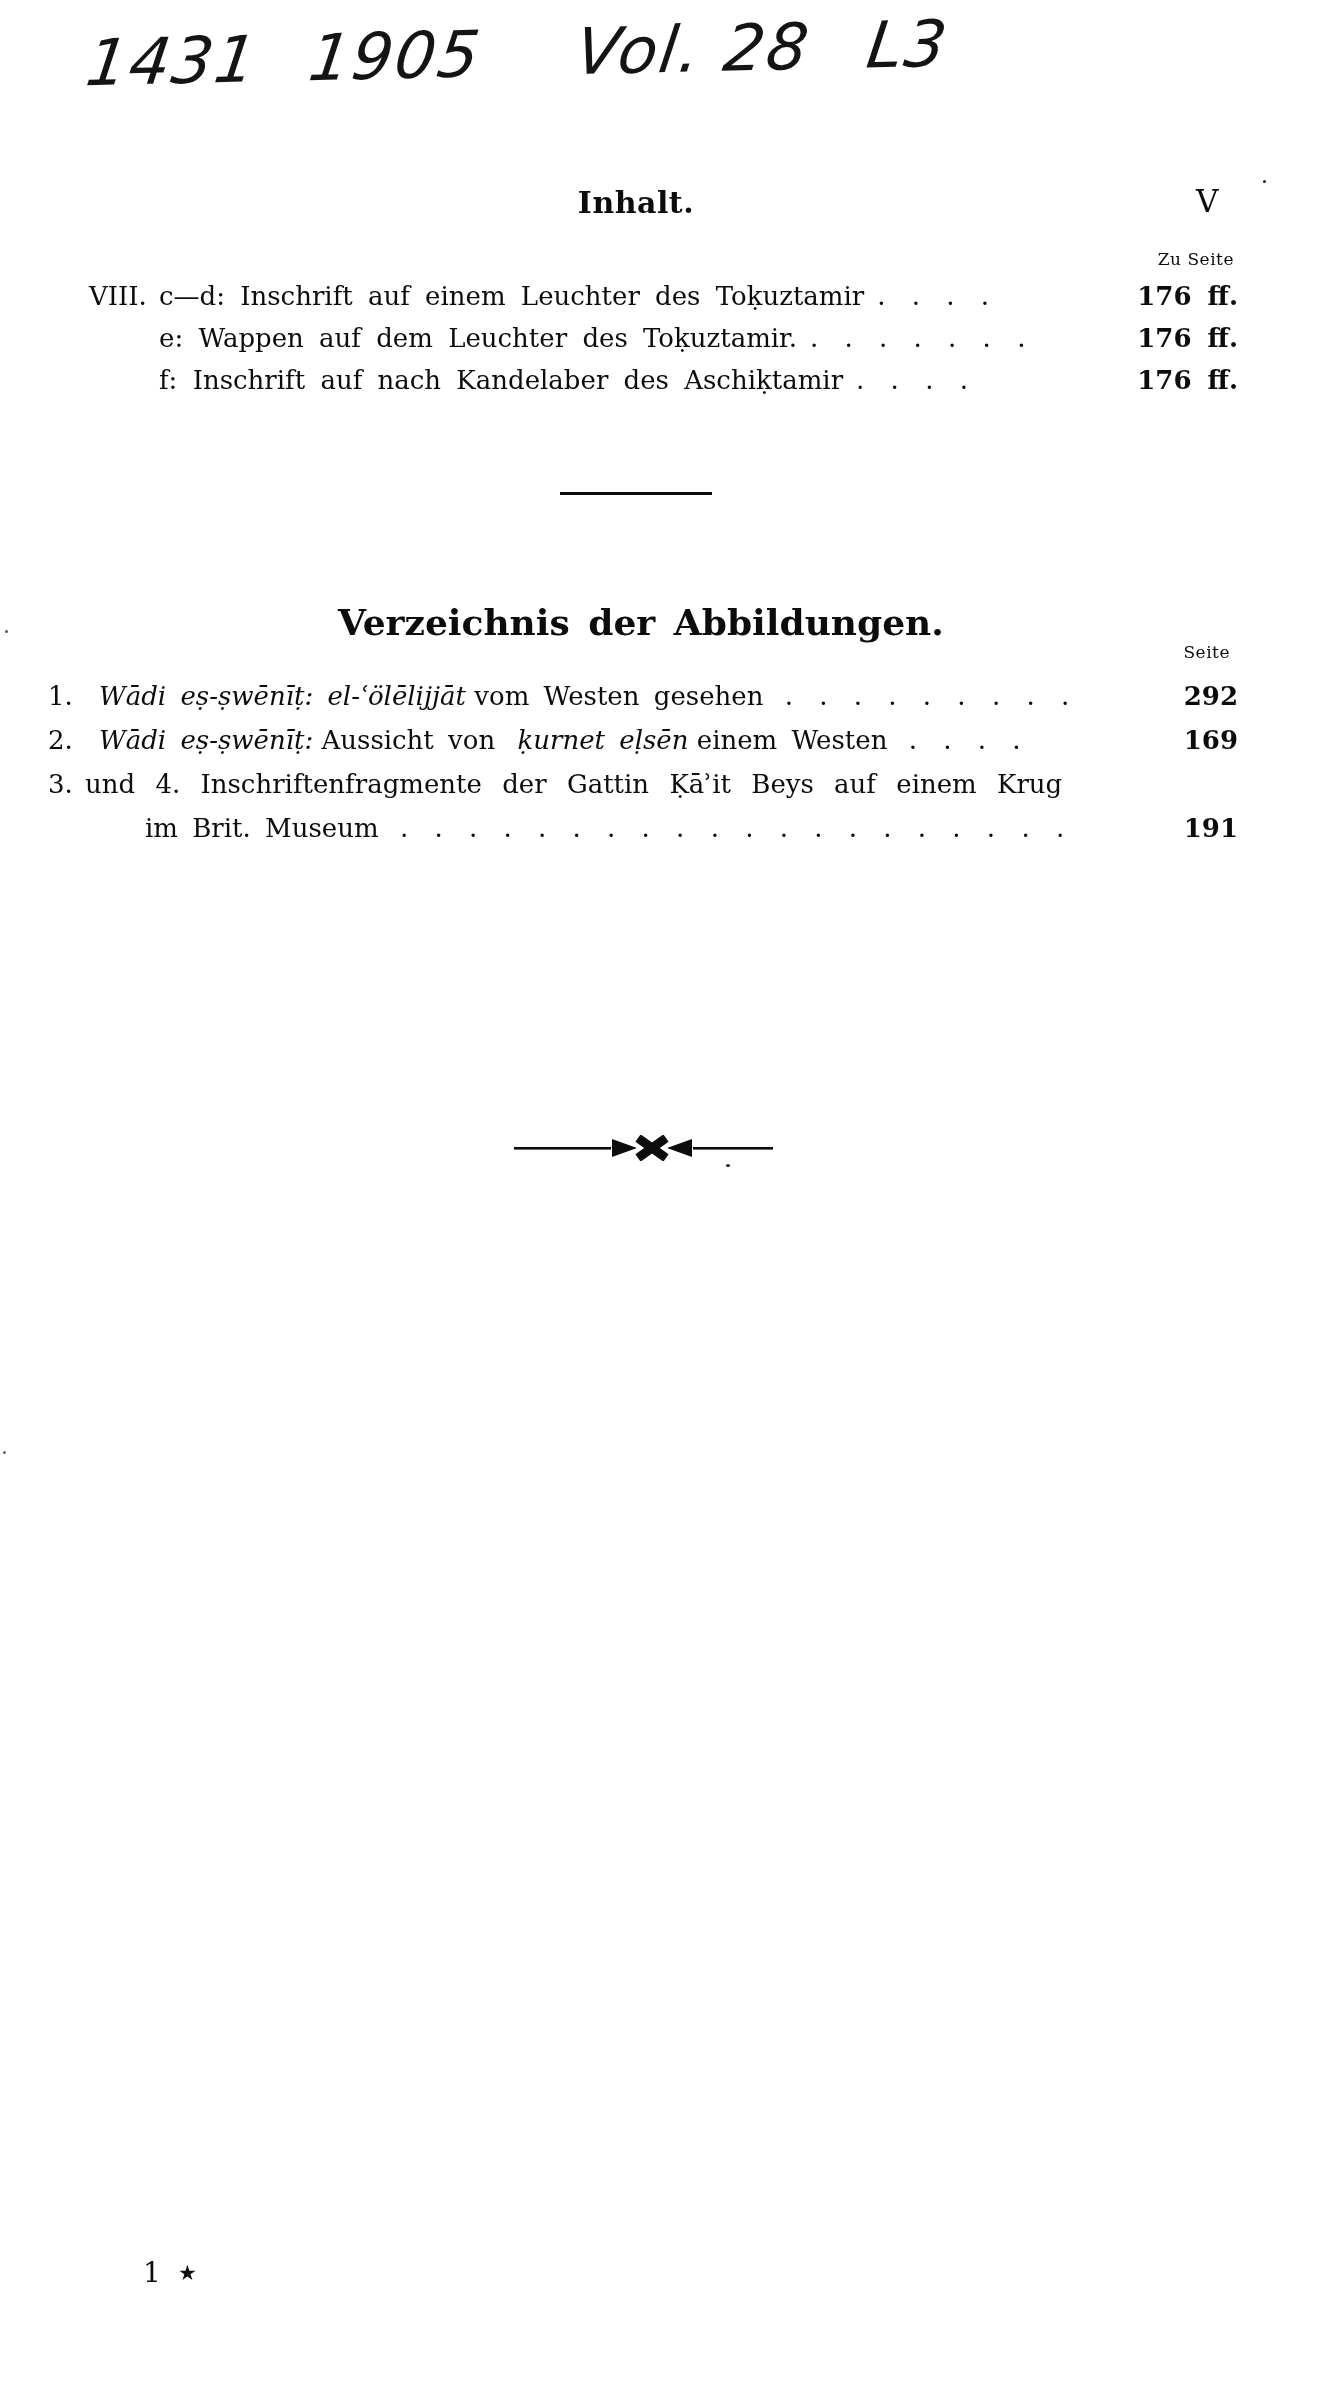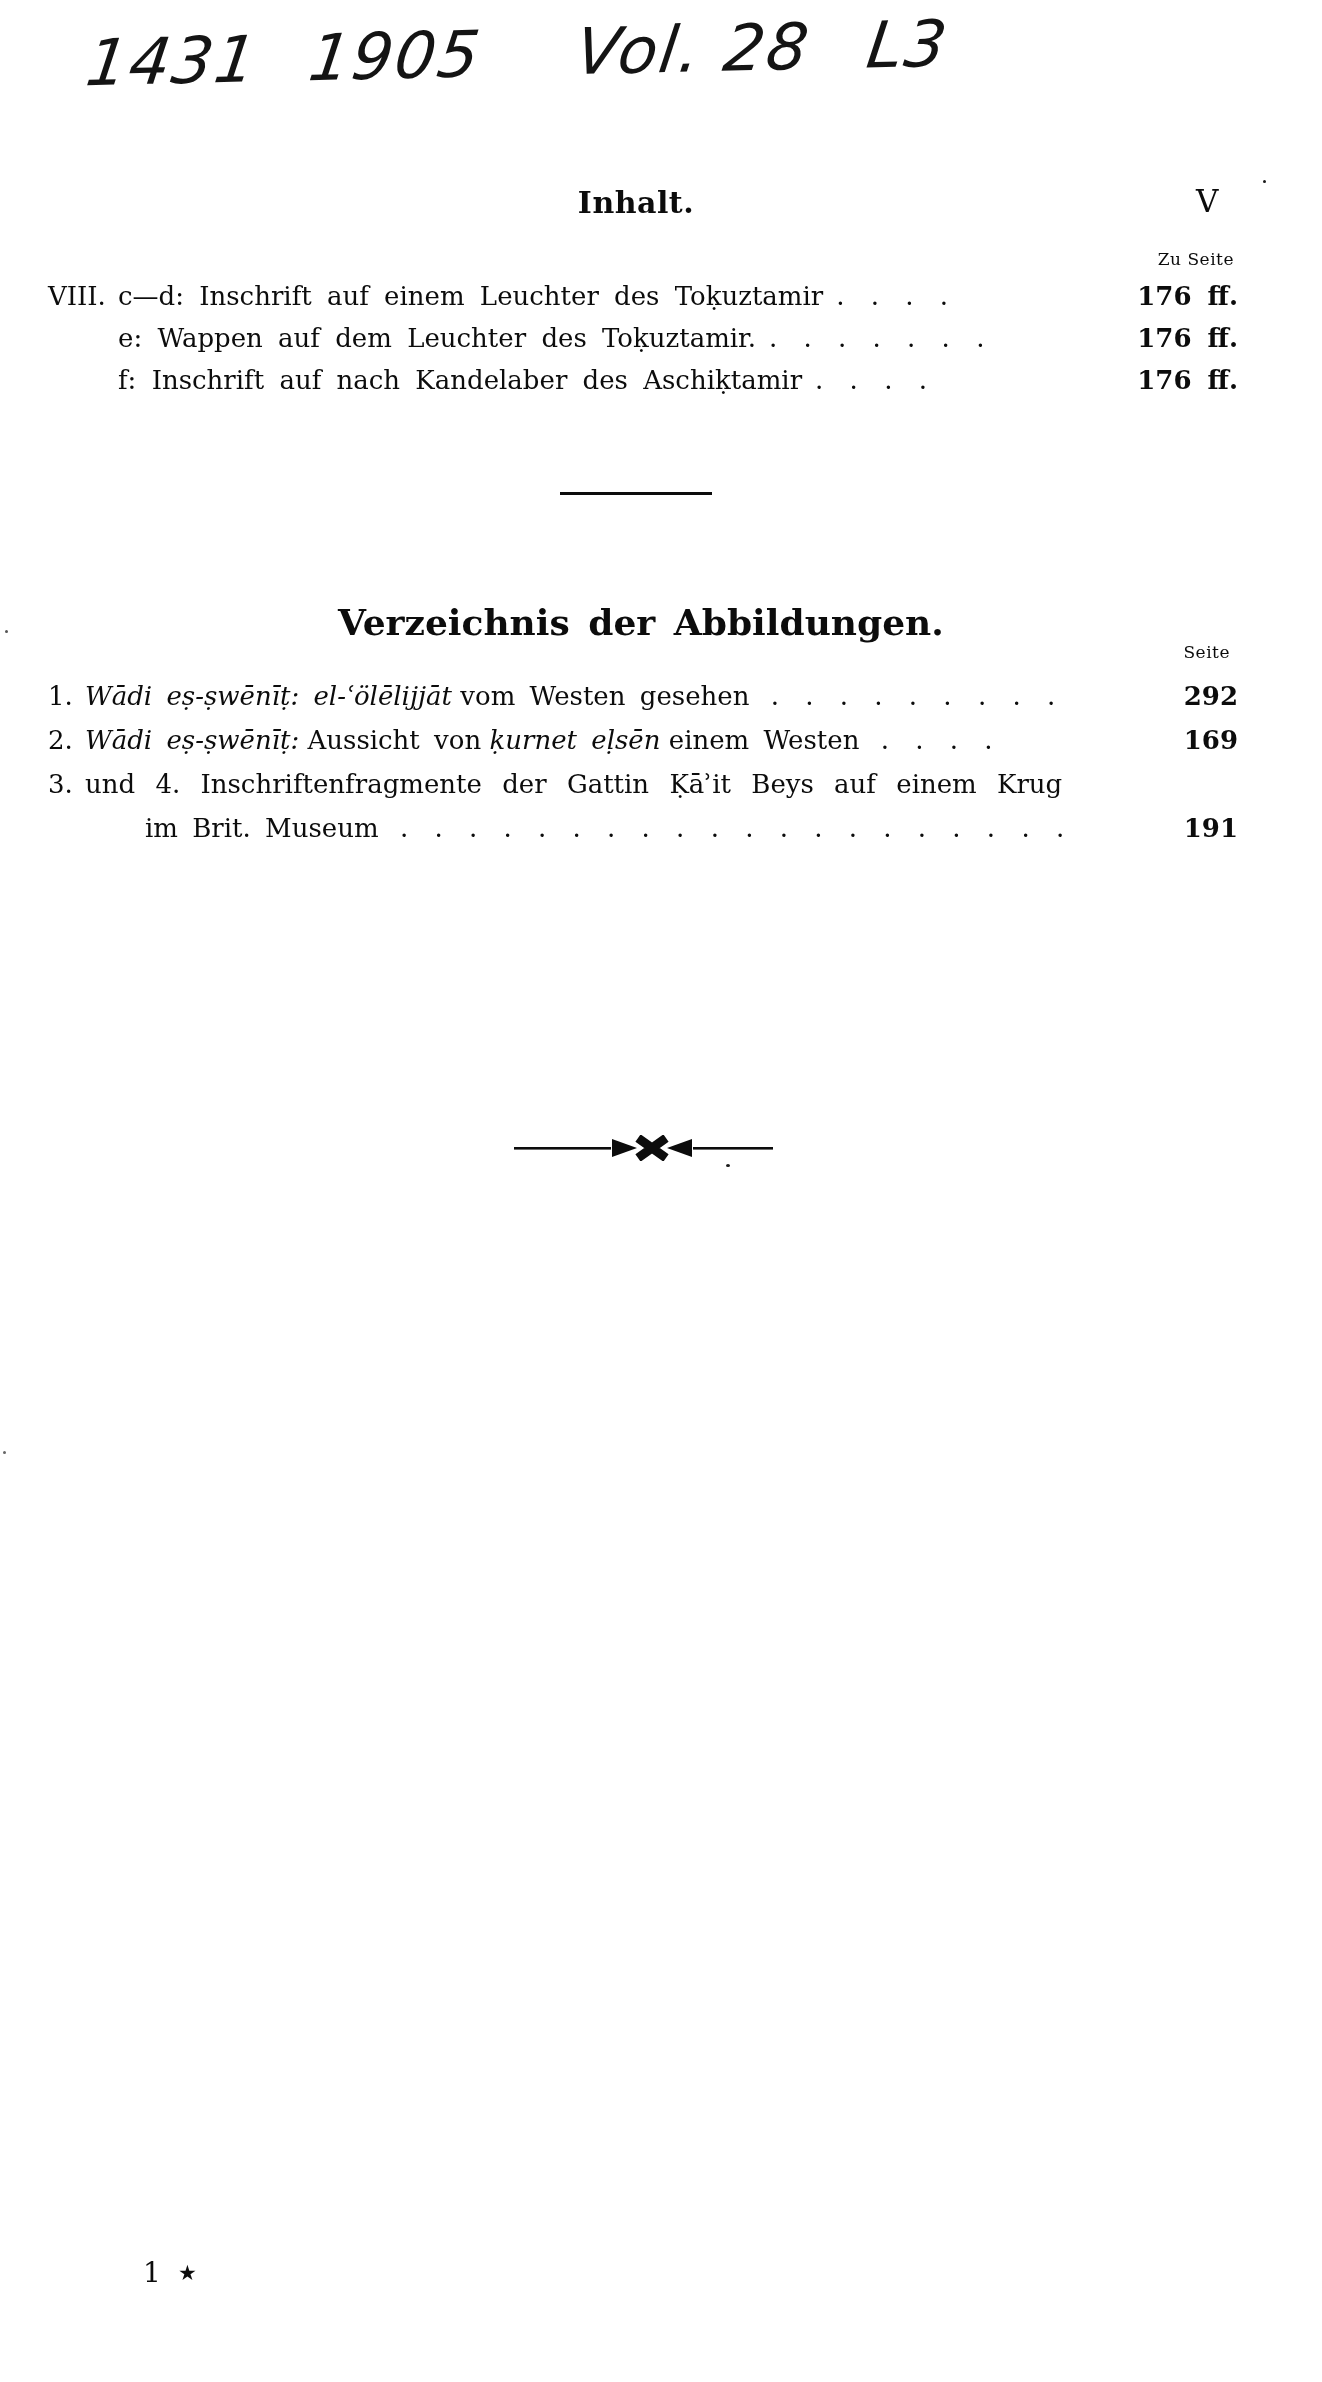--- a/index.html
+++ b/index.html
@@ -24,37 +24,37 @@
   .title-inhalt {
     position:absolute; left:558px; top:185px; width:156px; text-align:center;
     font-size:30px; font-weight:bold; letter-spacing:0.5px; white-space:nowrap;
   }
   .pageno { position:absolute; left:1196px; top:183px; font-size:31px; }
   .zuseite { position:absolute; right:88px; top:249px; font-size:17px; letter-spacing:0.5px; }
 
   
   .toc { position:absolute; left:48px; top:281px; width:1190px; font-size:26px; }
   .trow { display:flex; align-items:baseline; height:42px; word-spacing:7px; white-space:nowrap; }
-  .trow .sec { width:70px; flex:none; }
+  .trow .sec { width:70px; flex:none;margin-left:41px; }
   .leader { margin-left:13px; word-spacing:16px; letter-spacing:1px; }
   .pg { margin-left:auto; flex:none; padding-left:18px;font-weight:bold; }
 
   .divider { position:absolute; left:560px; top:492px; width:152px; height:3px; background:#0c0c0c; }
 
   .figheading {
     position:absolute; left:338px; top:601px; width:600px; 
     font-size:36px; font-weight:bold; word-spacing:6px; white-space:nowrap;
   }
   .seite { position:absolute; right:92px; top:642px; font-size:17px; letter-spacing:0.5px; }
 
   .figs { position:absolute; left:48px; top:681px; width:1190px; font-size:26px; }
   .frow { display:flex; align-items:baseline; height:44px; word-spacing:6px; white-space:nowrap; }
   .frow .num { width:37px; flex:none; }
   .frow .seg { margin-right:0.32em; }
-  .frow .it { font-style:italic; }
+  .frow .it { font-style:italic;margin-left:14px; }
   .frow.nopage { word-spacing:12px; }
   .frow.indent { padding-left:97px; }
 
   .ornament { position:absolute; left:514px; top:1135px; }
 
   .speck { position:absolute; border-radius:50%; background:#1a1a1a; }
   .speck.s1 { left:726px; top:1164px; width:4px; height:3px; }
   .speck.s2 { left:1263px; top:180px; width:3px; height:3px; }
   .speck.s3 { left:5px;  top:630px;  width:3px; height:3px; background:#555; }
   .speck.s4 { left:3px;  top:1451px; width:3px; height:3px; background:#666; }

